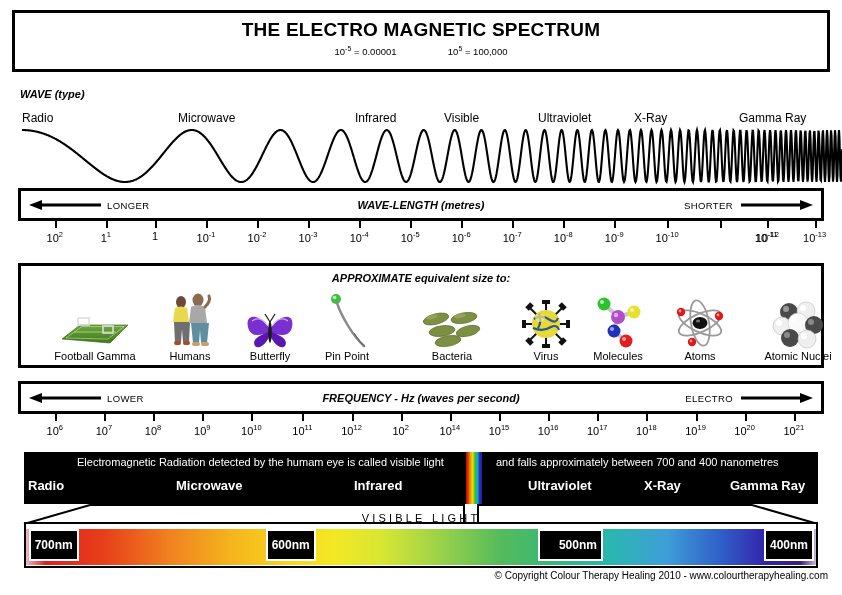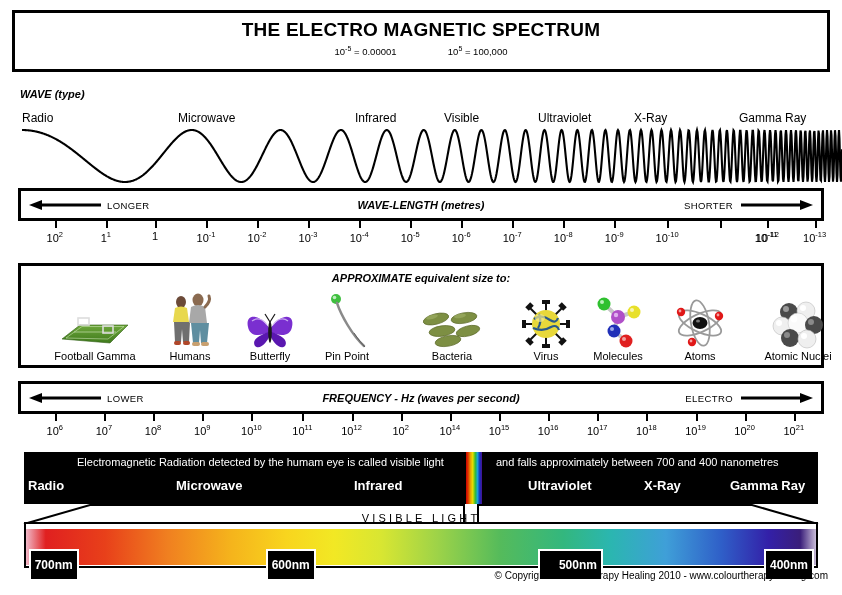--- a/index.html
+++ b/index.html
@@ -151,21 +151,21 @@
       #55bb5b 60%,
       #33b77e 68%,
       #2bb6b0 74%,
       #3f9fd8 81%,
       #2f5fc8 88%,
       #3320a8 94%,
       #3a1e7a 98%,
       #c9bcd8 100%);
   }
   .nm-tag {
-    position: absolute; top: 25px; height: 32px;
+    position: absolute; top: 5px; height: 32px;
     background: #000; color: #fff; border: 2px solid #fff;
     font-size: 12px; font-weight: bold;
     display: flex; align-items: center; justify-content: center;
     padding: 0 4px;
   }
   .copyright {
     position: absolute; left: 0; top: 570px; width: 828px;
     text-align: right; font-size: 10px;
   }
 

